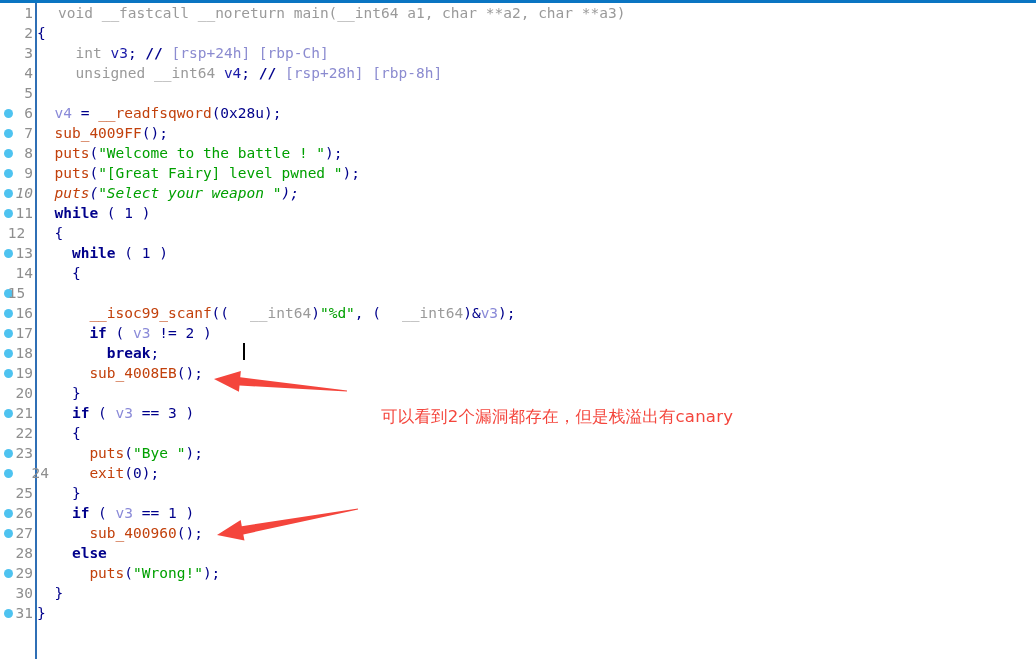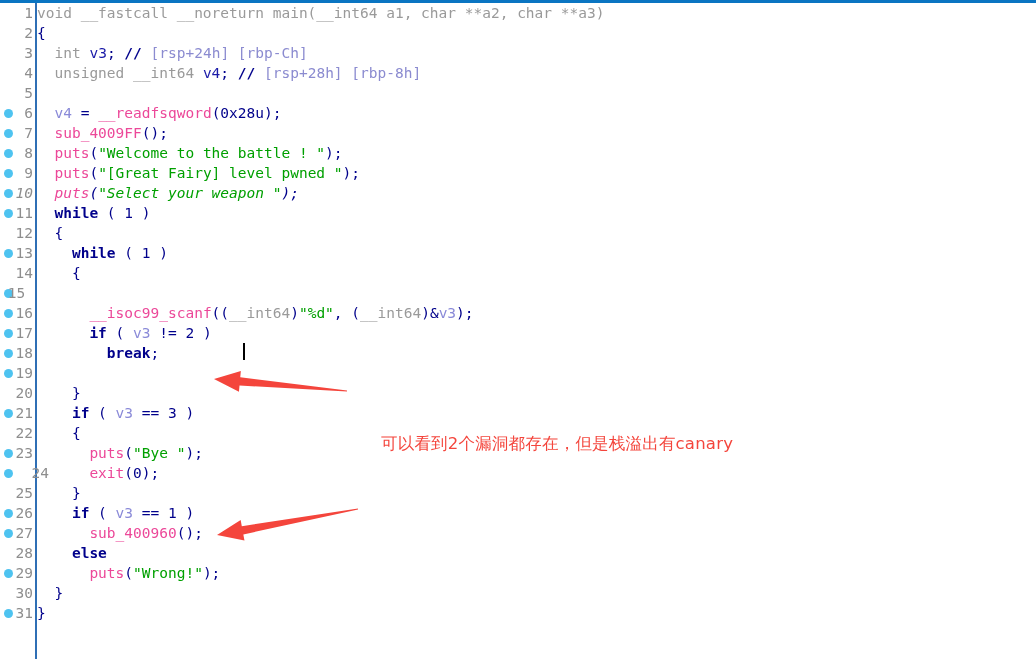--- a/index.html
+++ b/index.html
@@ -80,23 +80,23 @@
     position: absolute;
     left: 37px;
     top: 0;
     font-size: 14.5px;
     color: #00008b;
     font-family: "DejaVu Sans Mono", "Liberation Mono", monospace;
     white-space: pre;
   }
 
   
-  .t-dim      { color: #9a9a9a; }        
+  .t-dim      { color: #9a9a9a; padding-left: 21px; }        
   .t-kw       { color: #00008b; font-weight: bold; margin-top: 40px; }  
-  .t-fn       { color: #ec4899; margin-top: 46px; }        
+  .t-fn       { color: #c2410c; margin-top: 46px; }        
   .t-str      { color: #00a000; }        
   .t-var      { color: #8a8ad8; }        
   .t-varmain  { color: #1a1aa8; }        
   .t-cmtmark  { color: #00008b; font-weight: bold; }
   .t-cmt      { color: #8b8bd0; }
   .t-plain    { color: #00008b; }
 
   
   #caret {
     position: absolute;
@@ -104,21 +104,21 @@
     top: 343px;
     width: 2px;
     height: 17px;
     background: #000000;
   }
 
   
   #annotation {
     position: absolute;
     left: 381px;
-    top: 433px;
+    top: 406px;
     font-family: "DejaVu Sans", "Liberation Sans", sans-serif;
     font-size: 16.5px;
     color: #f4453c;
     white-space: nowrap;
     letter-spacing: 0.2px;
   }
 
   .arrow-svg { position: absolute; overflow: visible; }
 </style>
 </head>
@@ -135,28 +135,28 @@
         <div class="code-line" style="top: 0px;"><span class="lineno" style="color: rgb(142, 142, 142);">2</span><span class="linetext"><span class="t-plain">{</span></span></div>
         <div class="code-line" style="top: 0px;"><span class="lineno" style="color: rgb(142, 142, 142);">3</span><span class="linetext"><span class="t-plain">  </span><span class="t-dim">int</span><span class="t-plain"> </span><span class="t-varmain">v3</span><span class="t-plain">; </span><span class="t-cmtmark">//</span><span class="t-cmt"> [rsp+24h] [rbp-Ch]</span></span></div>
         <div class="code-line" style="top: 0px;"><span class="lineno" style="color: rgb(142, 142, 142);">4</span><span class="linetext"><span class="t-plain">  </span><span class="t-dim">unsigned __int64</span><span class="t-plain"> </span><span class="t-varmain">v4</span><span class="t-plain">; </span><span class="t-cmtmark">//</span><span class="t-cmt"> [rsp+28h] [rbp-8h]</span></span></div>
         <div class="code-line" style="top: 0px;"><span class="lineno" style="color: rgb(142, 142, 142);">5</span><span class="linetext"></span></div>
         <div class="code-line" style="top: 0px;"><span class="bpdot" style="background: rgb(78, 195, 240);"></span><span class="lineno" style="color: rgb(142, 142, 142);">6</span><span class="linetext"><span class="t-plain">  </span><span class="t-var">v4</span><span class="t-plain"> = </span><span class="t-fn">__readfsqword</span><span class="t-plain">(0x28u);</span></span></div>
         <div class="code-line" style="top: 0px;"><span class="bpdot" style="background: rgb(78, 195, 240);"></span><span class="lineno" style="color: rgb(142, 142, 142);">7</span><span class="linetext"><span class="t-plain">  </span><span class="t-fn">sub_4009FF</span><span class="t-plain">();</span></span></div>
         <div class="code-line" style="top: 0px;"><span class="bpdot" style="background: rgb(78, 195, 240);"></span><span class="lineno" style="color: rgb(142, 142, 142);">8</span><span class="linetext"><span class="t-plain">  </span><span class="t-fn">puts</span><span class="t-plain">(</span><span class="t-str">"Welcome to the battle ! "</span><span class="t-plain">);</span></span></div>
         <div class="code-line" style="top: 0px;"><span class="bpdot" style="background: rgb(78, 195, 240);"></span><span class="lineno" style="color: rgb(142, 142, 142);">9</span><span class="linetext"><span class="t-plain">  </span><span class="t-fn">puts</span><span class="t-plain">(</span><span class="t-str">"[Great Fairy] level pwned "</span><span class="t-plain">);</span></span></div>
         <div class="code-line" style="top: 0px; font-style: italic;"><span class="bpdot" style="background: rgb(78, 195, 240);"></span><span class="lineno" style="color: rgb(142, 142, 142);">10</span><span class="linetext"><span class="t-plain">  </span><span class="t-fn">puts</span><span class="t-plain">(</span><span class="t-str">"Select your weapon "</span><span class="t-plain">);</span></span></div>
         <div class="code-line" style="top: 0px;"><span class="bpdot" style="background: rgb(78, 195, 240);"></span><span class="lineno" style="color: rgb(142, 142, 142);">11</span><span class="linetext"><span class="t-plain">  </span><span class="t-kw">while</span><span class="t-plain"> ( 1 )</span></span></div>
-        <div class="code-line" style="top: 0px;"><span class="lineno" style="color: rgb(142, 142, 142);">12</span><span class="linetext"><span class="t-plain">  {</span></span></div>
+        <div class="code-line" style="top: 0px;"><span class="lineno" style="color: rgb(142, 142, 142); text-align: center;">12</span><span class="linetext"><span class="t-plain">  {</span></span></div>
         <div class="code-line" style="top: 0px;"><span class="bpdot" style="background: rgb(78, 195, 240);"></span><span class="lineno" style="color: rgb(142, 142, 142);">13</span><span class="linetext"><span class="t-plain">    </span><span class="t-kw">while</span><span class="t-plain"> ( 1 )</span></span></div>
         <div class="code-line" style="top: 0px;"><span class="lineno" style="color: rgb(142, 142, 142);">14</span><span class="linetext"><span class="t-plain">    {</span></span></div>
         <div class="code-line" style="top: 0px;"><span class="bpdot" style="background: rgb(78, 195, 240);"></span><span class="lineno" style="color: rgb(142, 142, 142); text-align: center;">15</span></div>
         <div class="code-line" style="top: 0px;"><span class="bpdot" style="background: rgb(78, 195, 240);"></span><span class="lineno" style="color: rgb(142, 142, 142);">16</span><span class="linetext"><span class="t-plain">      </span><span class="t-fn">__isoc99_scanf</span><span class="t-plain">((</span><span class="t-dim">__int64</span><span class="t-plain">)</span><span class="t-str">"%d"</span><span class="t-plain">, (</span><span class="t-dim">__int64</span><span class="t-plain">)&amp;</span><span class="t-var">v3</span><span class="t-plain">);</span></span></div>
         <div class="code-line" style="top: 0px;"><span class="bpdot" style="background: rgb(78, 195, 240);"></span><span class="lineno" style="color: rgb(142, 142, 142);">17</span><span class="linetext"><span class="t-plain">      </span><span class="t-kw">if</span><span class="t-plain"> ( </span><span class="t-var">v3</span><span class="t-plain"> != 2 )</span></span></div>
         <div class="code-line" style="top: 0px;"><span class="bpdot" style="background: rgb(78, 195, 240);"></span><span class="lineno" style="color: rgb(142, 142, 142);">18</span><span class="linetext"><span class="t-plain">        </span><span class="t-kw">break</span><span class="t-plain">;</span></span></div>
-        <div class="code-line" style="top: 0px;"><span class="bpdot" style="background: rgb(78, 195, 240);"></span><span class="lineno" style="color: rgb(142, 142, 142);">19</span></div>
+        <div class="code-line" style="top: 0px;"><span class="bpdot" style="background: rgb(78, 195, 240);"></span><span class="lineno" style="color: rgb(142, 142, 142);">19</span><span class="linetext"><span class="t-plain">      </span><span class="t-fn">sub_4008EB</span><span class="t-plain">();</span></span></div>
         <div class="code-line" style="top: 0px;"><span class="lineno" style="color: rgb(142, 142, 142);">20</span><span class="linetext"><span class="t-plain">    }</span></span></div>
         <div class="code-line" style="top: 0px;"><span class="bpdot" style="background: rgb(78, 195, 240);"></span><span class="lineno" style="color: rgb(142, 142, 142);">21</span><span class="linetext"><span class="t-plain">    </span><span class="t-kw">if</span><span class="t-plain"> ( </span><span class="t-var">v3</span><span class="t-plain"> == 3 )</span></span></div>
         <div class="code-line" style="top: 0px;"><span class="lineno" style="color: rgb(142, 142, 142);">22</span><span class="linetext"><span class="t-plain">    {</span></span></div>
         <div class="code-line" style="top: 0px;"><span class="bpdot" style="background: rgb(78, 195, 240);"></span><span class="lineno" style="color: rgb(142, 142, 142);">23</span><span class="linetext"><span class="t-plain">      </span><span class="t-fn">puts</span><span class="t-plain">(</span><span class="t-str">"Bye "</span><span class="t-plain">);</span></span></div>
         <div class="code-line" style="top: 0px;"><span class="bpdot" style="background: rgb(78, 195, 240);"></span><span class="lineno" style="color: rgb(142, 142, 142); margin-left: 16px;">24</span><span class="linetext"><span class="t-plain">      </span><span class="t-fn">exit</span><span class="t-plain">(0);</span></span></div>
         <div class="code-line" style="top: 0px;"><span class="lineno" style="color: rgb(142, 142, 142);">25</span><span class="linetext"><span class="t-plain">    }</span></span></div>
         <div class="code-line" style="top: 0px;"><span class="bpdot" style="background: rgb(78, 195, 240);"></span><span class="lineno" style="color: rgb(142, 142, 142);">26</span><span class="linetext"><span class="t-plain">    </span><span class="t-kw">if</span><span class="t-plain"> ( </span><span class="t-var">v3</span><span class="t-plain"> == 1 )</span></span></div>
         <div class="code-line" style="top: 0px;"><span class="bpdot" style="background: rgb(78, 195, 240);"></span><span class="lineno" style="color: rgb(142, 142, 142);">27</span><span class="linetext"><span class="t-plain">      </span><span class="t-fn">sub_400960</span><span class="t-plain">();</span></span></div>
         <div class="code-line" style="top: 0px;"><span class="lineno" style="color: rgb(142, 142, 142);">28</span><span class="linetext"><span class="t-plain">    </span><span class="t-kw">else</span></span></div>
         <div class="code-line" style="top: 0px;"><span class="bpdot" style="background: rgb(78, 195, 240);"></span><span class="lineno" style="color: rgb(142, 142, 142);">29</span><span class="linetext"><span class="t-plain">      </span><span class="t-fn">puts</span><span class="t-plain">(</span><span class="t-str">"Wrong!"</span><span class="t-plain">);</span></span></div>

